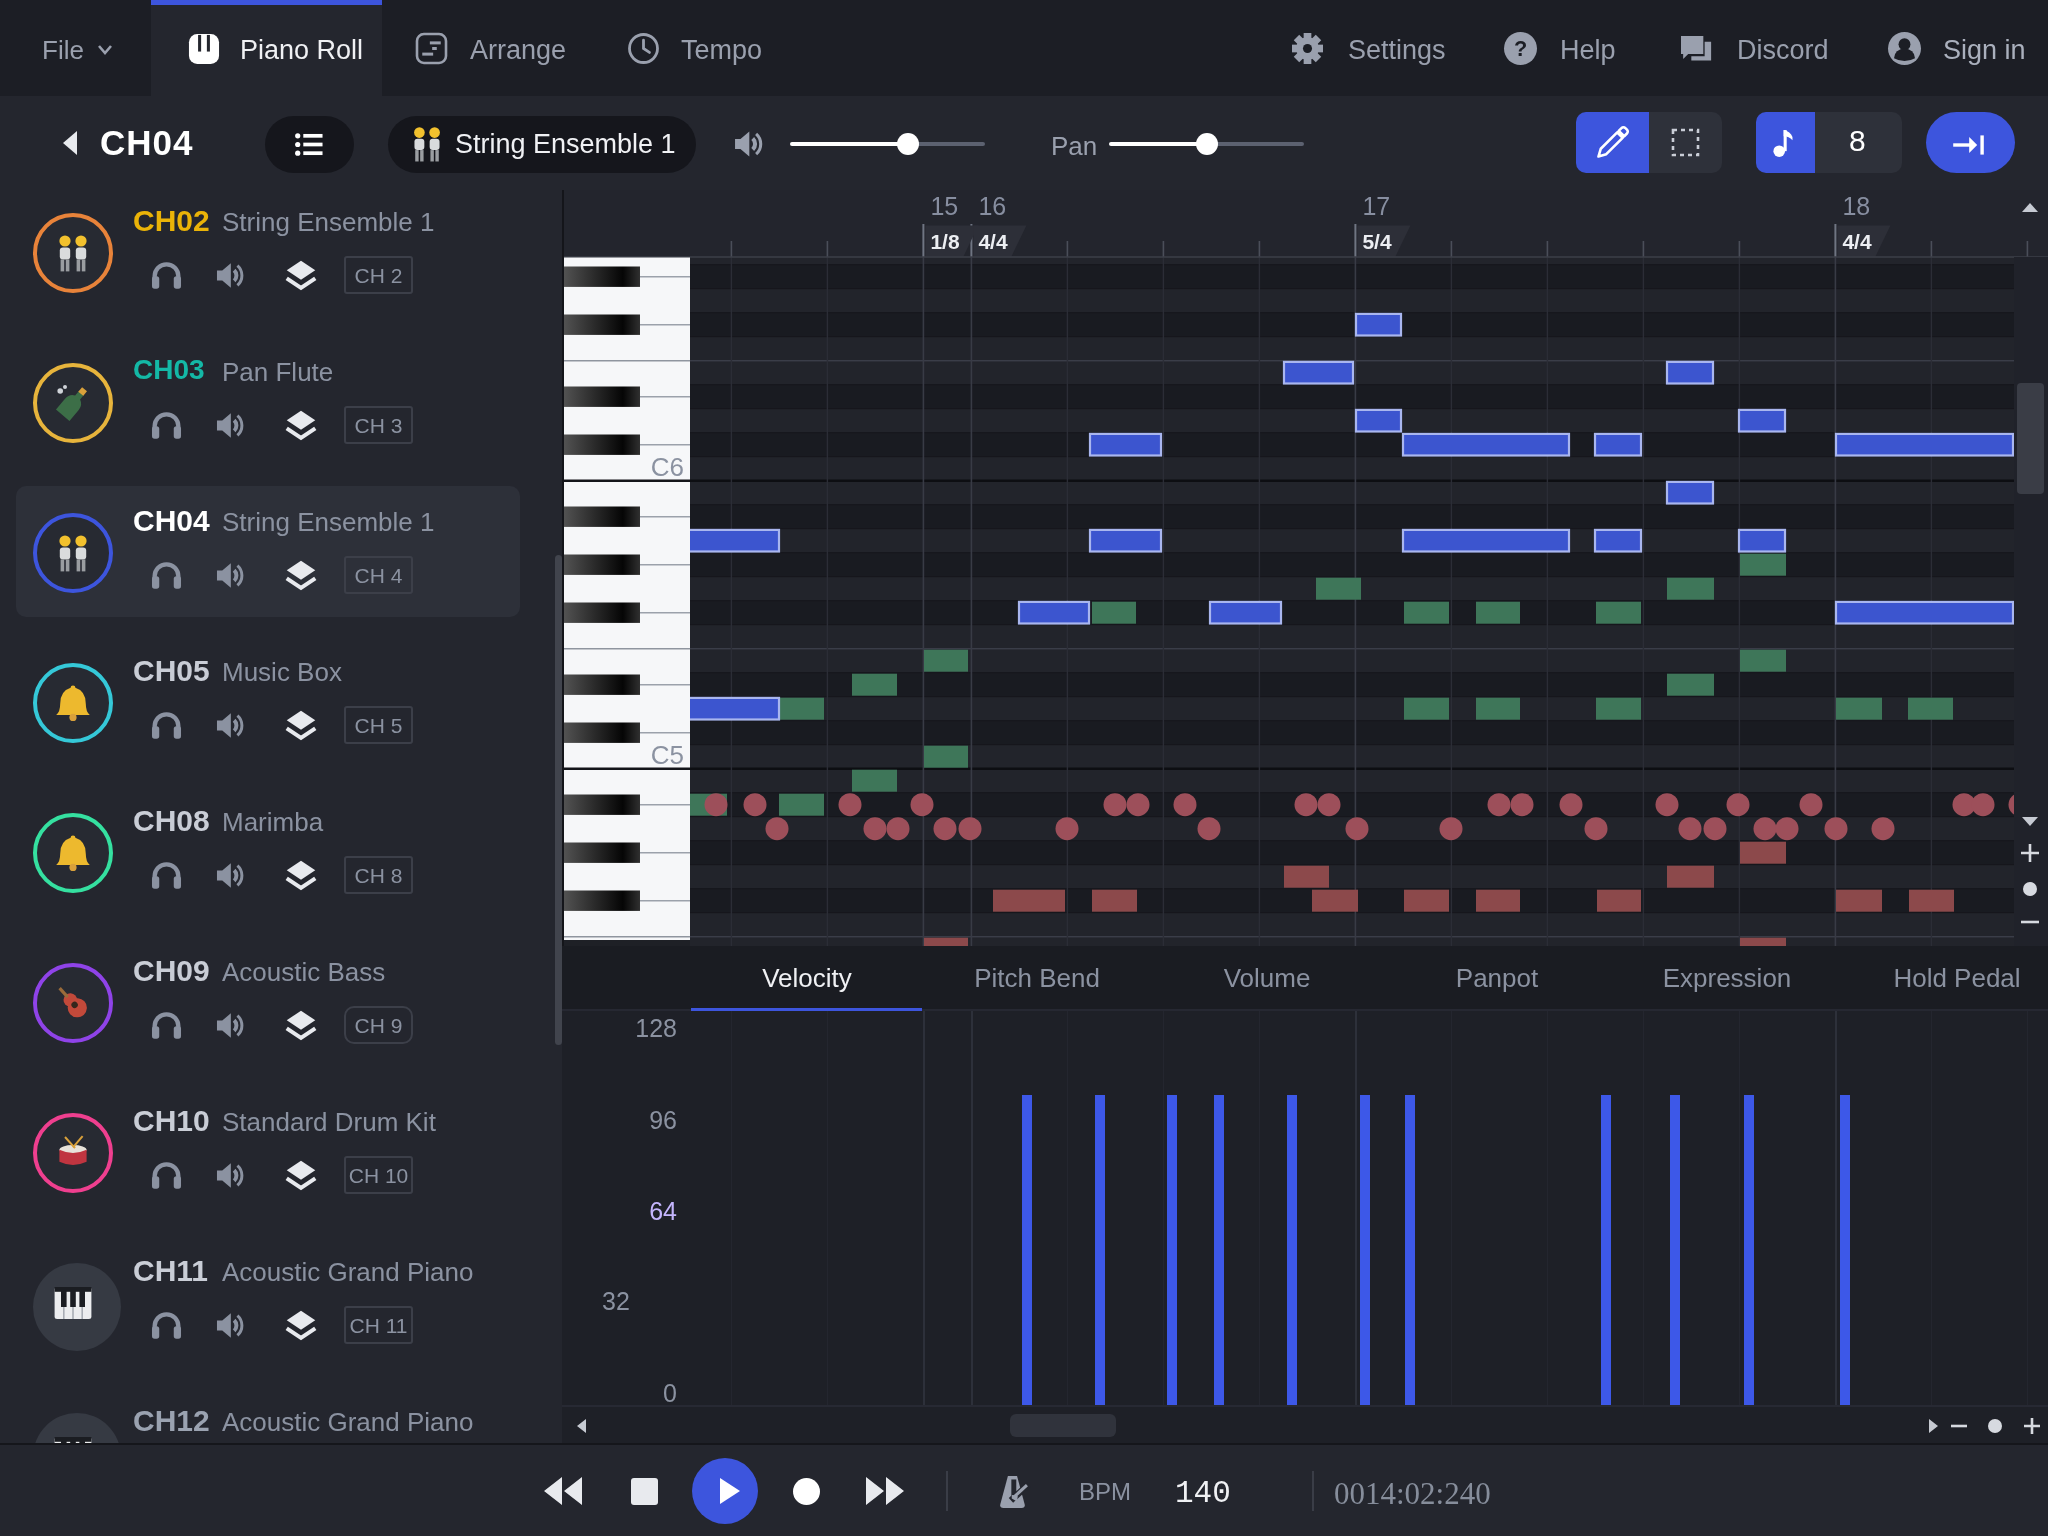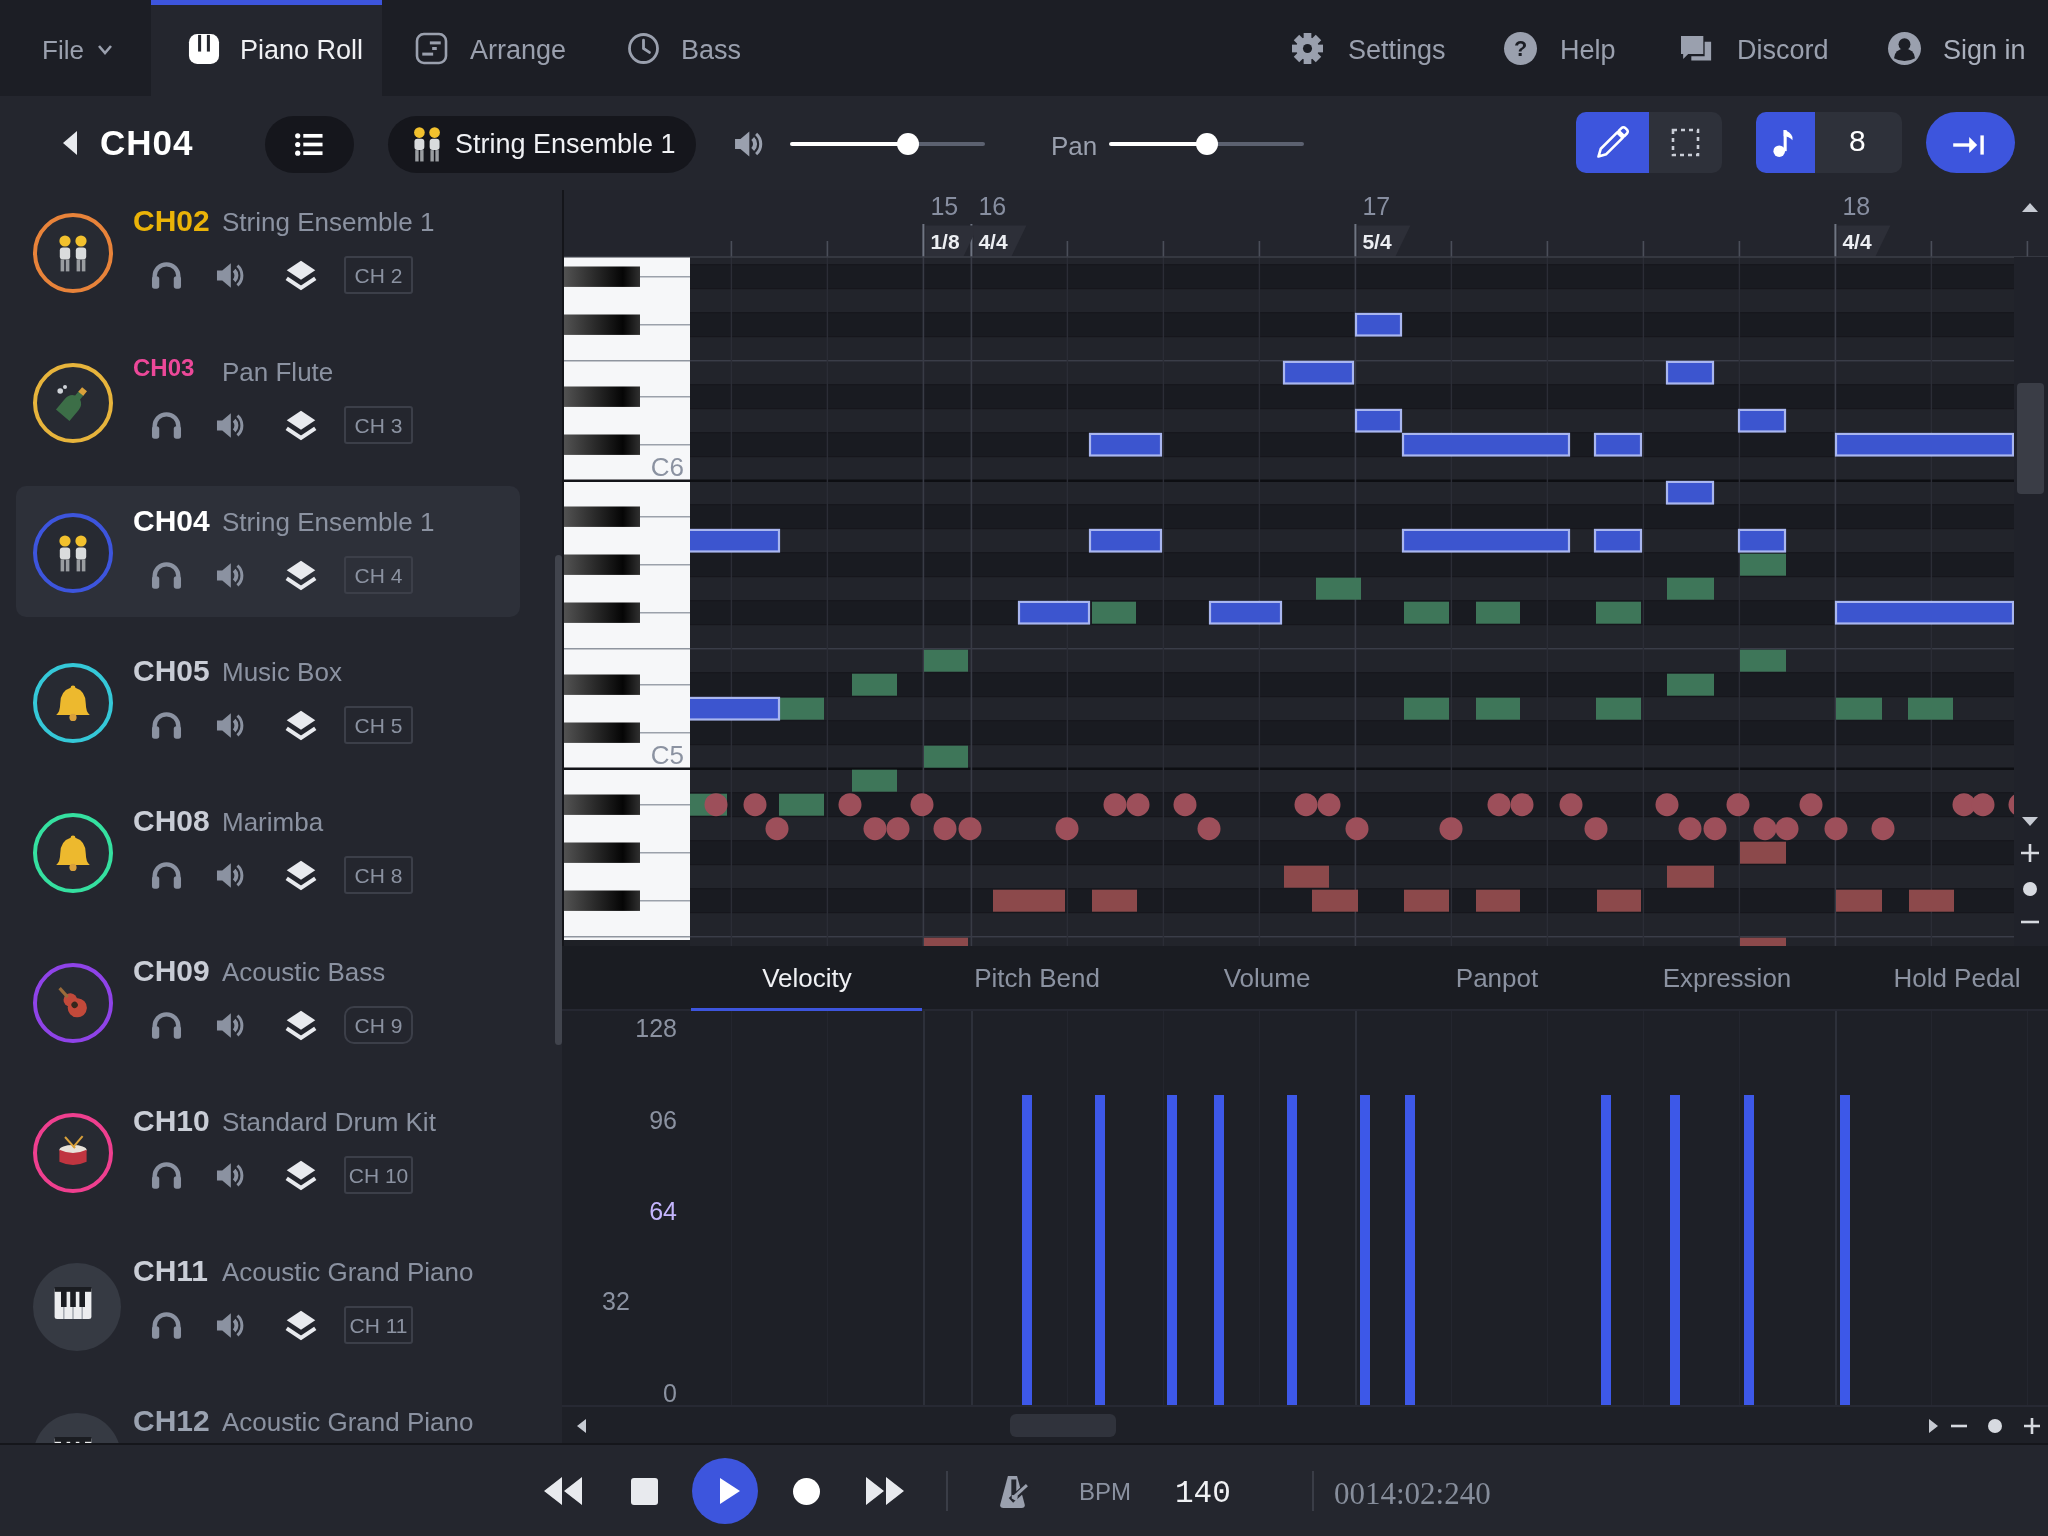--- a/index.html
+++ b/index.html
@@ -16,21 +16,21 @@
         <rect x="2" y="2" width="29" height="29" rx="7" fill="none" stroke="#9aa0ae" stroke-width="2.6"></rect>
         <line x1="14.85" y1="10.89" x2="25.740000000000002" y2="10.89" stroke="#9aa0ae" stroke-width="3"></line>
         <line x1="17.16" y1="16.5" x2="21.78" y2="16.5" stroke="#9aa0ae" stroke-width="3"></line>
         <line x1="7.26" y1="22.110000000000003" x2="18.150000000000002" y2="22.110000000000003" stroke="#9aa0ae" stroke-width="3"></line>
       </svg></div>
     <div class="abs" style="left:470px;top:35px;font-size:27px;color:#9aa0ae">Arrange</div>
     <div class="abs" style="left:627px;top:32px"><svg width="33" height="33" viewBox="0 0 33 33" style="">
         <circle cx="16.5" cy="16.5" r="14.0" fill="none" stroke="#9aa0ae" stroke-width="2.8"></circle>
         <path d="M 16.5,8.25 V 16.5 L 22.44,20.46" fill="none" stroke="#9aa0ae" stroke-width="2.8" stroke-linecap="round"></path>
       </svg></div>
-    <div class="abs" style="left:681px;top:35px;font-size:27px;color:#9aa0ae">Bass</div>
+    <div class="abs" style="left:681px;top:35px;font-size:27px;color:#9aa0ae">Tempo</div>
     <div class="abs" style="left:1290px;top:31px"><svg width="35" height="35" viewBox="0 0 35 35" style="">
         <line x1="17.5" y1="17.5" x2="33.0" y2="17.5" stroke="#9aa0ae" stroke-width="7.7"></line>
         <line x1="17.5" y1="17.5" x2="28.5" y2="28.5" stroke="#9aa0ae" stroke-width="7.7"></line>
         <line x1="17.5" y1="17.5" x2="17.5" y2="33.0" stroke="#9aa0ae" stroke-width="7.7"></line>
         <line x1="17.5" y1="17.5" x2="6.5" y2="28.5" stroke="#9aa0ae" stroke-width="7.7"></line>
         <line x1="17.5" y1="17.5" x2="2.0" y2="17.5" stroke="#9aa0ae" stroke-width="7.7"></line>
         <line x1="17.5" y1="17.5" x2="6.5" y2="6.5" stroke="#9aa0ae" stroke-width="7.7"></line>
         <line x1="17.5" y1="17.5" x2="17.5" y2="2.0" stroke="#9aa0ae" stroke-width="7.7"></line>
         <line x1="17.5" y1="17.5" x2="28.5" y2="6.5" stroke="#9aa0ae" stroke-width="7.7"></line>
         <circle cx="17.5" cy="17.5" r="11.200000000000001" fill="#9aa0ae"></circle>
@@ -146,21 +146,21 @@
     <div class="abs" style="left:344px;top:66px;width:69px;height:38px;border:2px solid #3c3f49;border-radius:3px;color:#8b92a1;font-size:21px;text-align:center;line-height:35px">CH 2</div>
     <div class="abs" style="left:33px;top:173px;width:80px;height:80px;border-radius:50%;border:4px solid #e7b43c;background:#272a32"></div>
     <div class="abs" style="left:53px;top:193px"><svg width="40" height="40" viewBox="0 0 40 40" style="">
         <g transform="rotate(40 20.0 20.0)">
           <rect x="16.8" y="2.0" width="6.4" height="6.4" fill="#d9a13b"></rect>
           <path d="M 16.8,8.0 h 6.4 v 4.8 q 5.6000000000000005,2.4 5.6000000000000005,8.8 v 14.399999999999999 h -17.6 v -14.399999999999999 q 0,-6.4 5.6000000000000005,-8.8 Z" fill="#3c6e47"></path>
         </g>
         <circle cx="7.199999999999999" cy="8.0" r="2.8000000000000003" fill="#cfd3d8"></circle>
         <circle cx="12.0" cy="4.0" r="2.0" fill="#cfd3d8"></circle>
       </svg></div>
-    <div class="abs" style="left:133px;top:164px;font-size:24px;font-weight:bold;color:#ec4899">CH03</div>
+    <div class="abs" style="left:133px;top:164px;font-size:28px;font-weight:bold;color:#14b8a6">CH03</div>
     <div class="abs" style="left:222px;top:167px;font-size:26px;color:#8b92a1">Pan Flute</div>
     <div class="abs" style="left:150px;top:219px"><svg width="33" height="33" viewBox="0 0 33 33" style="">
         <path d="M 4.62,25.740000000000002 v -8.58 a 11.879999999999999 11.879999999999999 0 0 1 23.759999999999998,0 v 8.58" fill="none" stroke="#8b92a1" stroke-width="4.29"></path>
         <rect x="1.98" y="17.16" width="7.26" height="12.540000000000001" rx="2.64" fill="#8b92a1"></rect>
         <rect x="23.759999999999998" y="17.16" width="7.26" height="12.540000000000001" rx="2.64" fill="#8b92a1"></rect>
       </svg></div>
     <div class="abs" style="left:215px;top:219px"><svg width="33" height="33" viewBox="0 0 33 33" style="">
         <path d="M 1.98,11.549999999999999 h 5.28 l 8.58,-7.26 v 24.419999999999998 l -8.58,-7.26 h -5.28 Z" fill="#8b92a1"></path>
         <path d="M 19.139999999999997,11.22 A 7.26 7.26 0 0 1 19.139999999999997,21.78" fill="none" stroke="#8b92a1" stroke-width="3.96"></path>
         <path d="M 22.44,6.6000000000000005 A 13.200000000000001 13.200000000000001 0 0 1 22.44,26.400000000000002" fill="none" stroke="#8b92a1" stroke-width="2.9699999999999998"></path>

